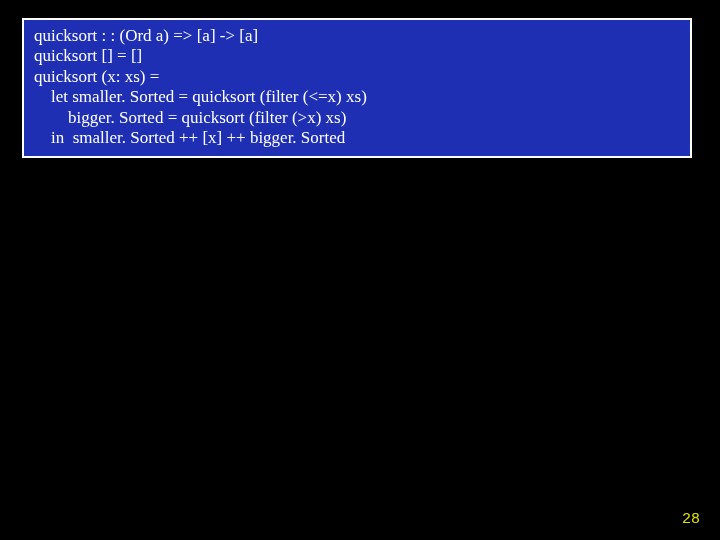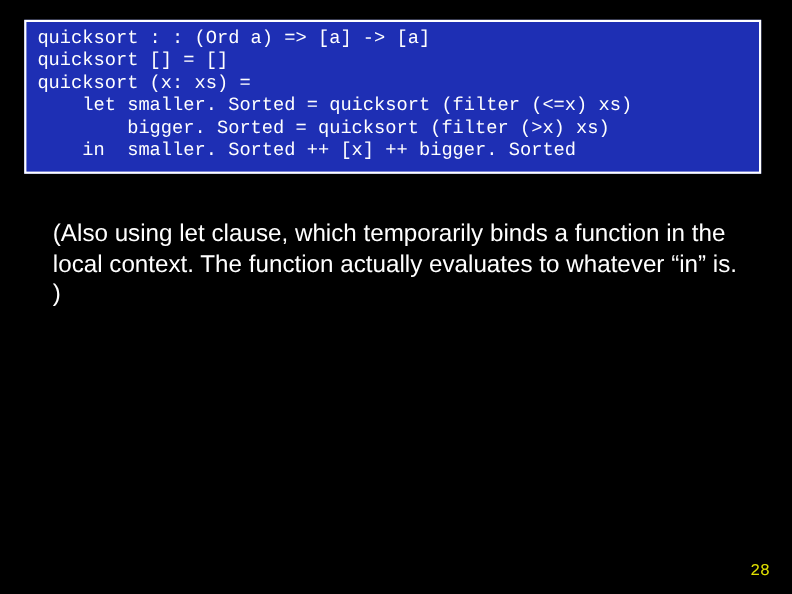--- a/index.html
+++ b/index.html
@@ -29,21 +29,21 @@
   }
   .after-title-gap {
     height: 18px;
     background: #000;
   }
   .code-box {
     margin: 0 28px 0 22px;
     background: #1e2fb4;
     border: 2px solid #fff;
     padding: 6px 10px 8px 10px;
-    font-family: Liberation Mono, monospace;
+    font-family: Liberation Serif, serif;
     font-size: 17px;
     line-height: 1.2;
     color: #fff;
     white-space: pre;
   }
   .body-text {
     margin: 40px 48px 0 48px;
     color: #fff;
     font-family: Verdana, Geneva, sans-serif;
     font-size: 22px;
@@ -64,16 +64,15 @@
 <div class="slide">
   <div class="after-title-gap"></div>
 
   <div class="code-box"><span>quicksort : : (Ord a) =&gt; [a] -&gt; [a]</span>
 <span>quicksort [] = []</span>
 <span>quicksort (x: xs) =</span>
 <span>    let smaller. Sorted = quicksort (filter (&lt;=x) xs)</span>
 <span>        bigger. Sorted = quicksort (filter (&gt;x) xs)</span>
 <span>    in  smaller. Sorted ++ [x] ++ bigger. Sorted</span></div>
 
-  <div class="body-text">(Also using let clause, which temporarily binds a function in the local context.  The function actually evaluates to whatever “in” is. )</div>
 
   <div class="page-num">28</div>
 </div>
 
 </body></html>

